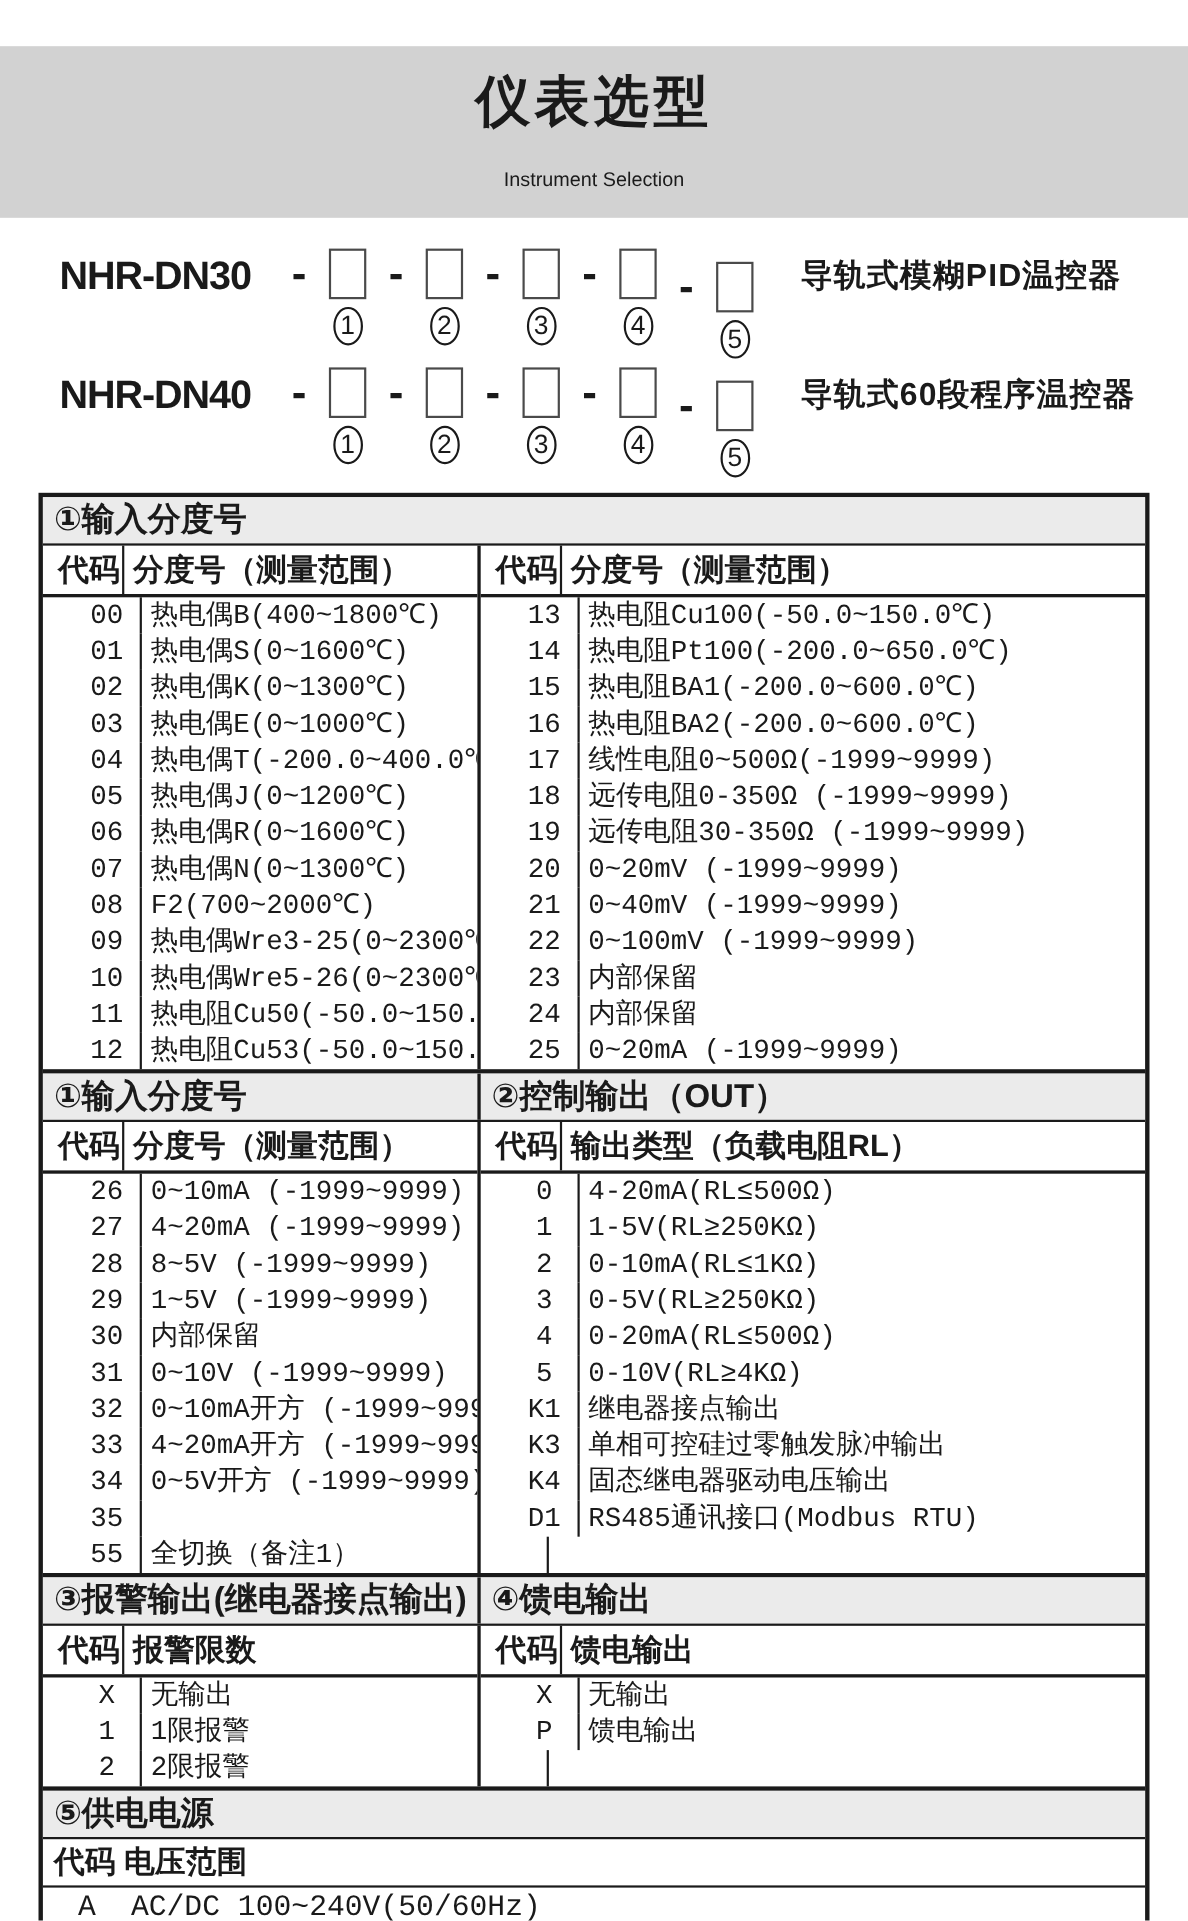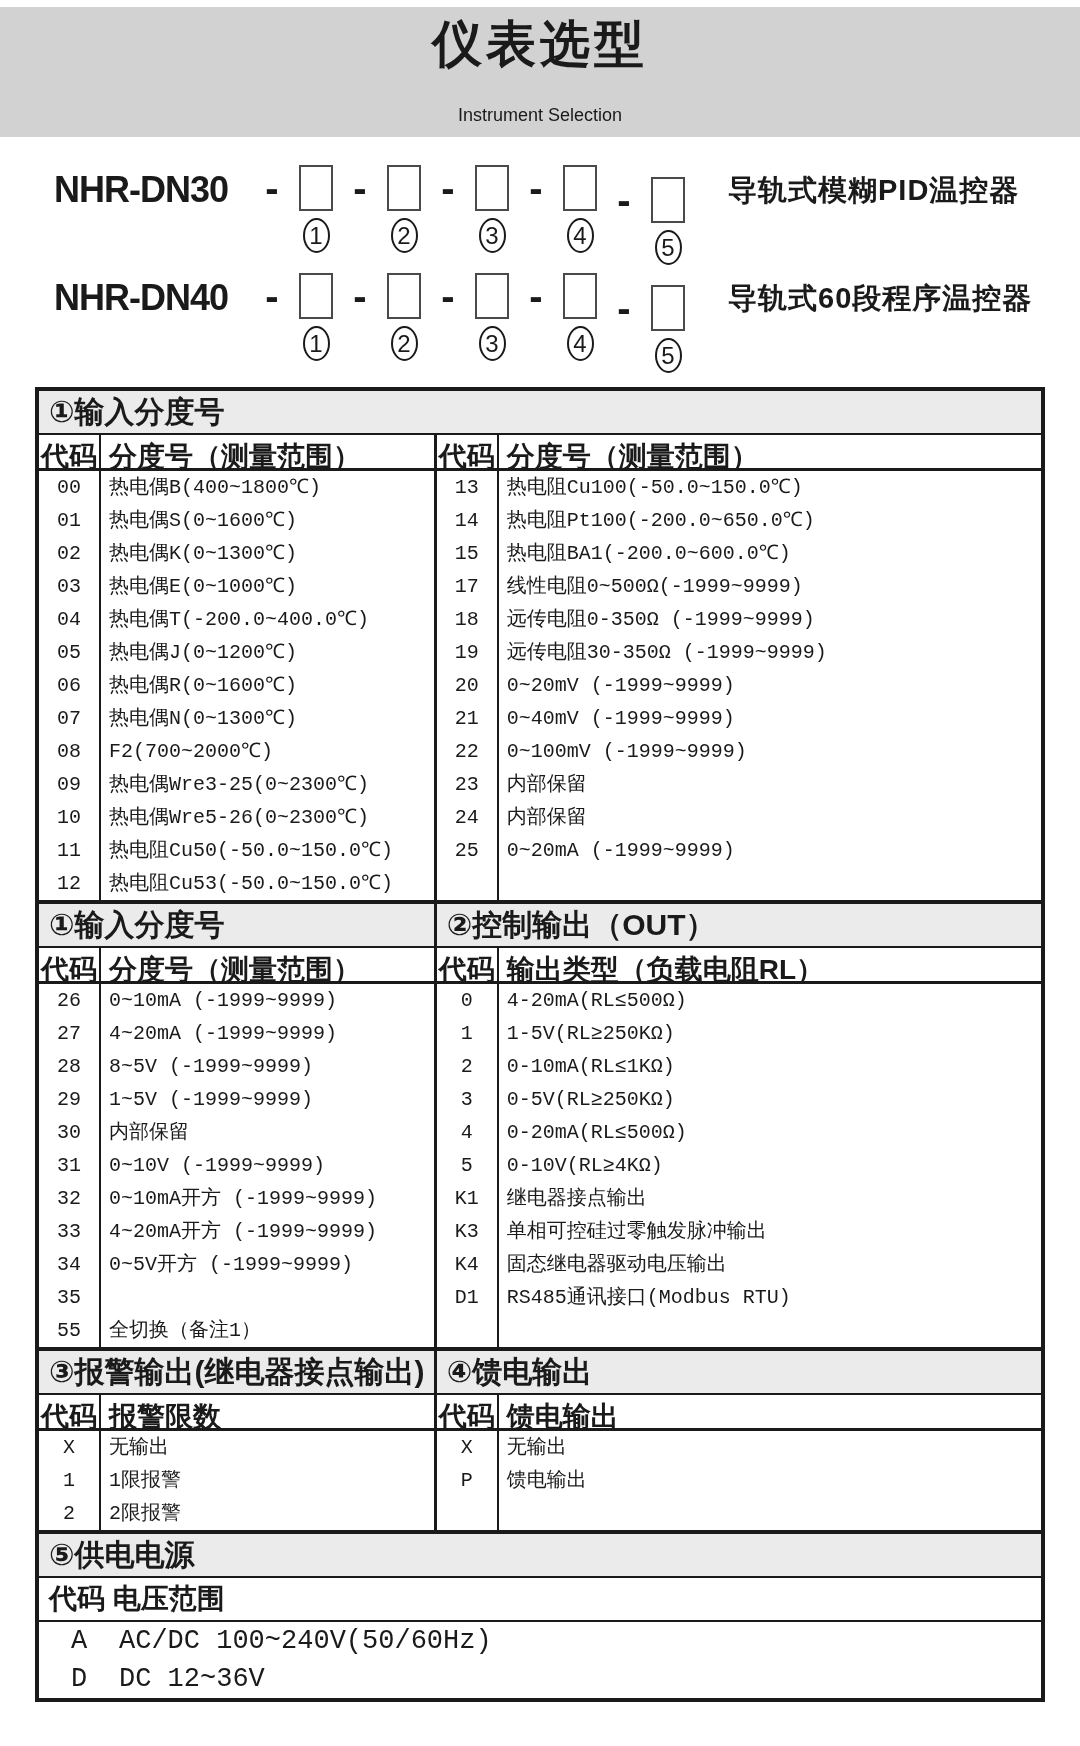--- a/index.html
+++ b/index.html
@@ -12,22 +12,22 @@
   body{
     margin:0;
     width:1080px;
     height:1746px;
     background:#ffffff;
     color:var(--ink);
     font-family:"Liberation Sans","DejaVu Sans",sans-serif;
   }
   
   .banner{
-    margin-top:7px;
-    height:130px;
+    margin-top:42px;
+    height:156px;
     background:var(--banner-bg);
     display:flex;flex-direction:column;align-items:center;justify-content:center;gap:36px;
   }
   .banner-title{font-size:50px;font-weight:bold;letter-spacing:4px;line-height:1.05;}
   .banner-subtitle{font-size:18px;line-height:1.1;}
   
   .models{margin:28px 0 0 54px;}
   .model-row{display:flex;align-items:flex-start;margin-bottom:8px;}
   .model-name{
     font-size:36px;font-weight:bold;width:200px;line-height:50px;
@@ -51,24 +51,24 @@
   .band-title.full{width:100%;}
   .band-title.left{width:39.7%;border-right:3px solid var(--border);}
   .band-title.right{flex:1;}
   .sec-body{display:flex;align-items:stretch;}
   .half{display:flex;flex-direction:column;}
   .half.left{width:39.7%;border-right:3px solid var(--border);}
   .half.right{flex:1;}
   .hrow{display:flex;}
   .hrow .code{width:62px;flex:none;border-right:2px solid var(--border);text-align:center;overflow:hidden;}
   .hrow .desc{flex:1;padding-left:8px;white-space:nowrap;overflow:hidden;}
-  .hrow.head{border-bottom:3px solid var(--border);font-weight:bold;font-size:28px;line-height:44px;height:36px;}
+  .hrow.head{border-bottom:3px solid var(--border);font-weight:bold;font-size:28px;line-height:44px;height:47px;padding-left:12px;}
   .hrow.data{
     font-family:"Liberation Mono","DejaVu Sans Mono",monospace;
-    font-size:20px;line-height:33px;height:33px;
+    font-size:25px;line-height:33px;height:33px;margin-left:28px;
   }
   .hrow.filler{flex:1;min-height:0;}
   
   .single-head{
     font-size:28px;font-weight:bold;line-height:42px;height:44px;
     padding-left:10px;border-bottom:2px solid var(--border);white-space:nowrap;
   }
   .srow{
     display:flex;font-family:"Liberation Mono","DejaVu Sans Mono",monospace;
     font-size:27px;line-height:38px;height:38px;
@@ -226,20 +226,24 @@
             </div>
             <div class="hrow data">
               <div class="code">14</div>
               <div class="desc">热电阻Pt100(-200.0~650.0℃)</div>
             </div>
             <div class="hrow data">
               <div class="code">15</div>
               <div class="desc">热电阻BA1(-200.0~600.0℃)</div>
             </div>
             <div class="hrow data">
+              <div class="code">16</div>
+              <div class="desc">热电阻BA2(-200.0~600.0℃)</div>
+            </div>
+            <div class="hrow data">
               <div class="code">17</div>
               <div class="desc">线性电阻0~500Ω(-1999~9999)</div>
             </div>
             <div class="hrow data">
               <div class="code">18</div>
               <div class="desc">远传电阻0-350Ω (-1999~9999)</div>
             </div>
             <div class="hrow data">
               <div class="code">19</div>
               <div class="desc">远传电阻30-350Ω (-1999~9999)</div>

